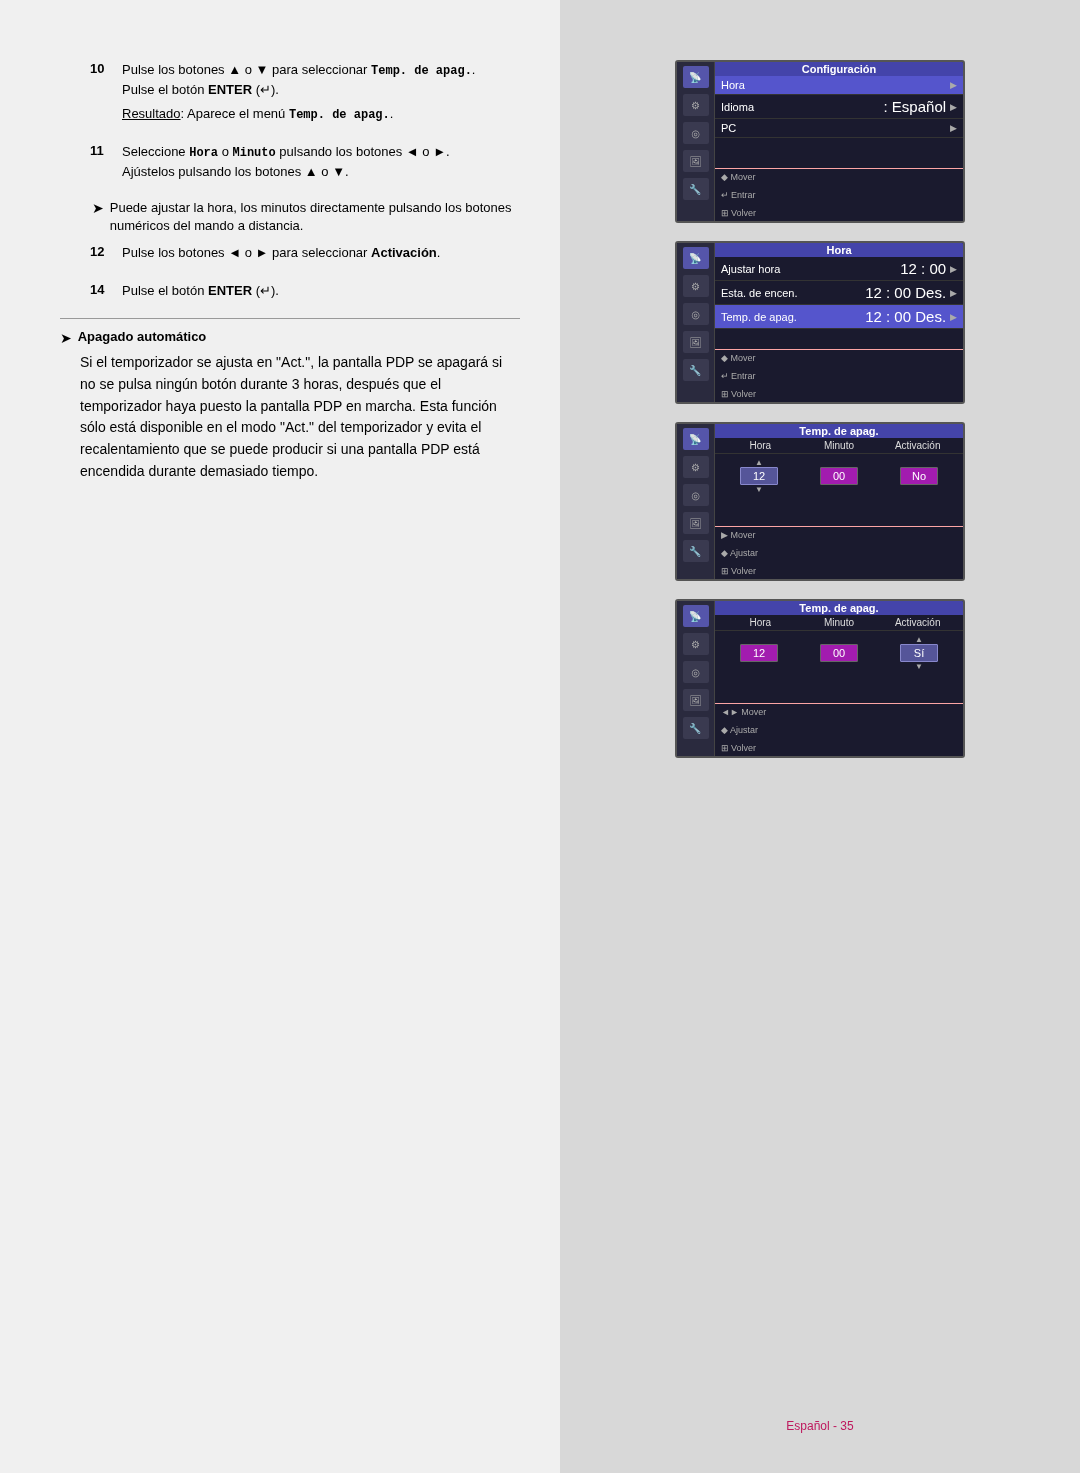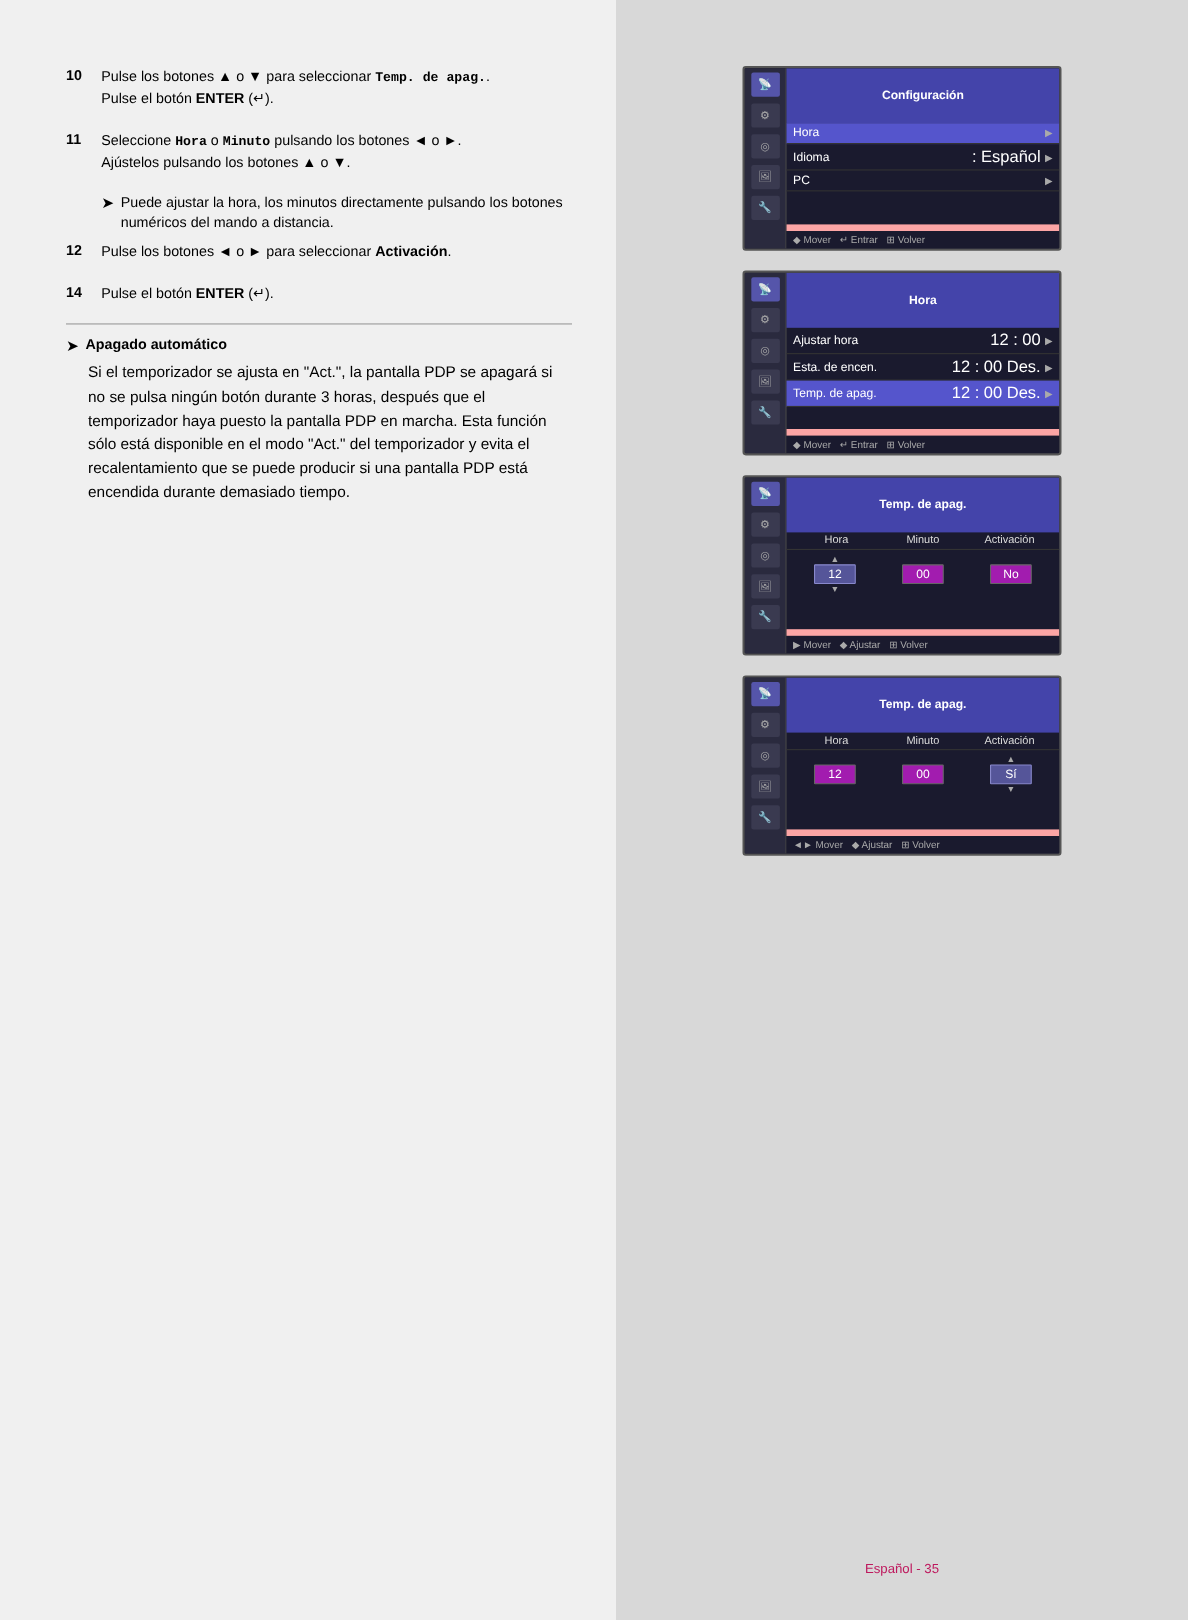--- a/index.html
+++ b/index.html
@@ -25,20 +25,21 @@
       display: flex;
       flex-direction: column;
       align-items: center;
       gap: 18px;
     }
 
     
     .step {
       display: flex;
       margin-bottom: 14px;
+      margin-left: 30px;
     }
     .step-num {
       font-weight: bold;
       font-size: 13px;
       min-width: 32px;
       padding-top: 1px;
     }
     .step-content {
       flex: 1;
       font-size: 13px;
@@ -124,21 +125,21 @@
     .tv-sidebar-icon.active {
       background: #5555aa;
       color: #fff;
     }
     .tv-main {
       flex: 1;
     }
     .tv-header {
       background: #4444aa;
       text-align: center;
-      padding: 19px 0;
+      padding: 1px 0;
       font-size: 11px;
       font-weight: bold;
     }
     .tv-menu-item {
       display: flex;
       align-items: center;
       padding: 3px 6px;
       font-size: 11px;
       border-bottom: 1px solid #333;
     }
@@ -152,26 +153,27 @@
       font-size: 9px;
       color: #aaa;
     }
     .tv-menu-value {
       color: #fff;
       margin-right: 4px;
       font-size: 15px;
     }
     .tv-footer {
       background: #1a1a2e;
-      border-top: 6px solid #fca5a5;
+      border-top: 1px solid #fca5a5;
       padding: 3px 6px;
       font-size: 9px;
       color: #aaa;
       display: flex;
       gap: 8px;
+      flex-direction: column;
     }
     .tv-footer-item {
       display: flex;
       align-items: center;
       gap: 2px;
     }
     .tv-timer-col-header {
       display: flex;
       padding: 2px 6px;
       gap: 0;
@@ -222,20 +224,21 @@
 </head>
 <body>
 
 <div class="left-panel">
 
   <div class="step">
     <div class="step-num"><b>10</b></div>
     <div class="step-content">
       <p>Pulse los botones ▲ o ▼ para seleccionar <span class="mono">Temp. de apag.</span>.<br>
       Pulse el botón <span class="bold">ENTER</span> (↵).</p>
+      <p class="result-line"><span class="underline">Resultado</span>:  Aparece el menú <span class="mono">Temp. de apag.</span>.</p>
     </div>
   </div>
 
   <div class="step">
     <div class="step-num"><b>11</b></div>
     <div class="step-content">
       <p>Seleccione <span class="mono">Hora</span> o <span class="mono">Minuto</span> pulsando los botones ◄ o ►.<br>
       Ajústelos pulsando los botones ▲ o ▼.</p>
     </div>
   </div>

